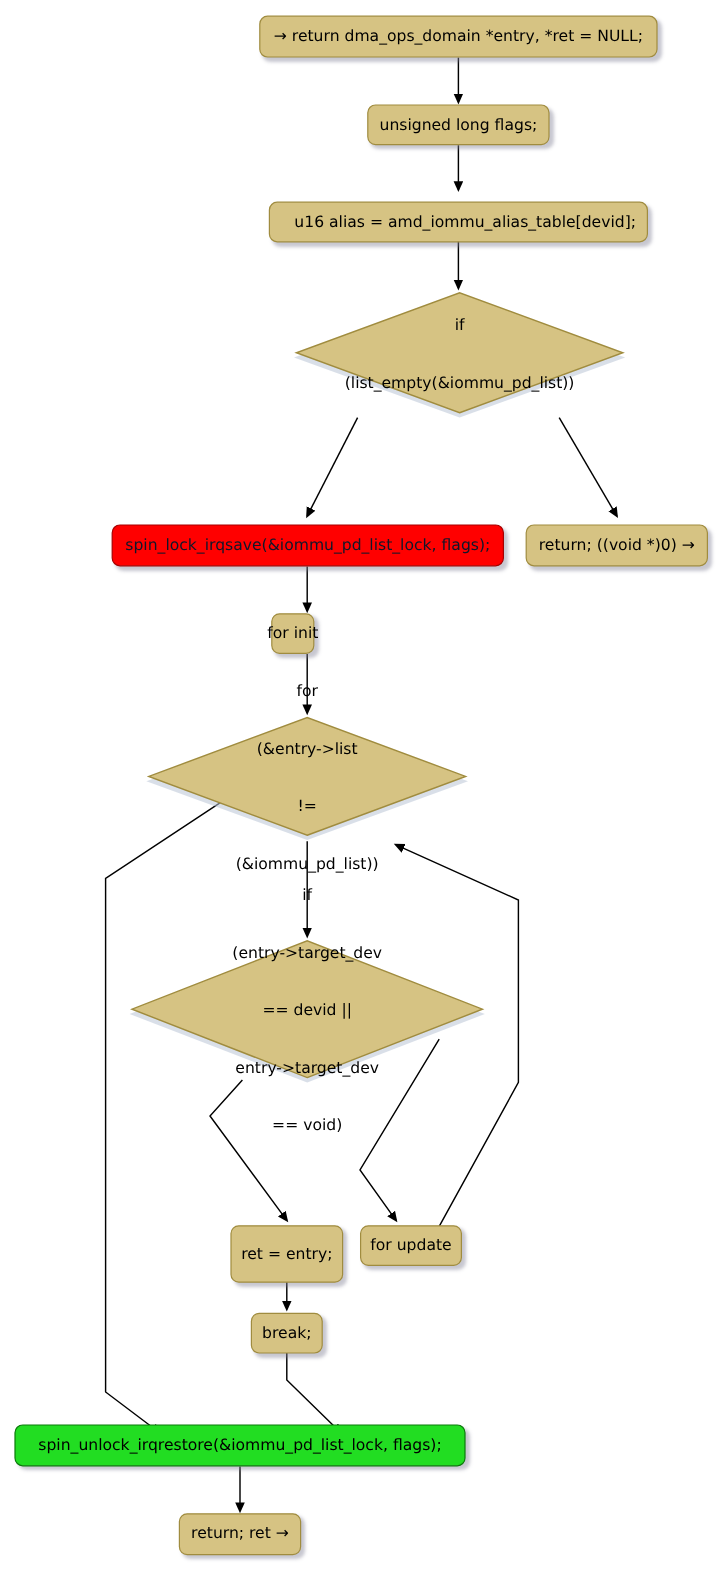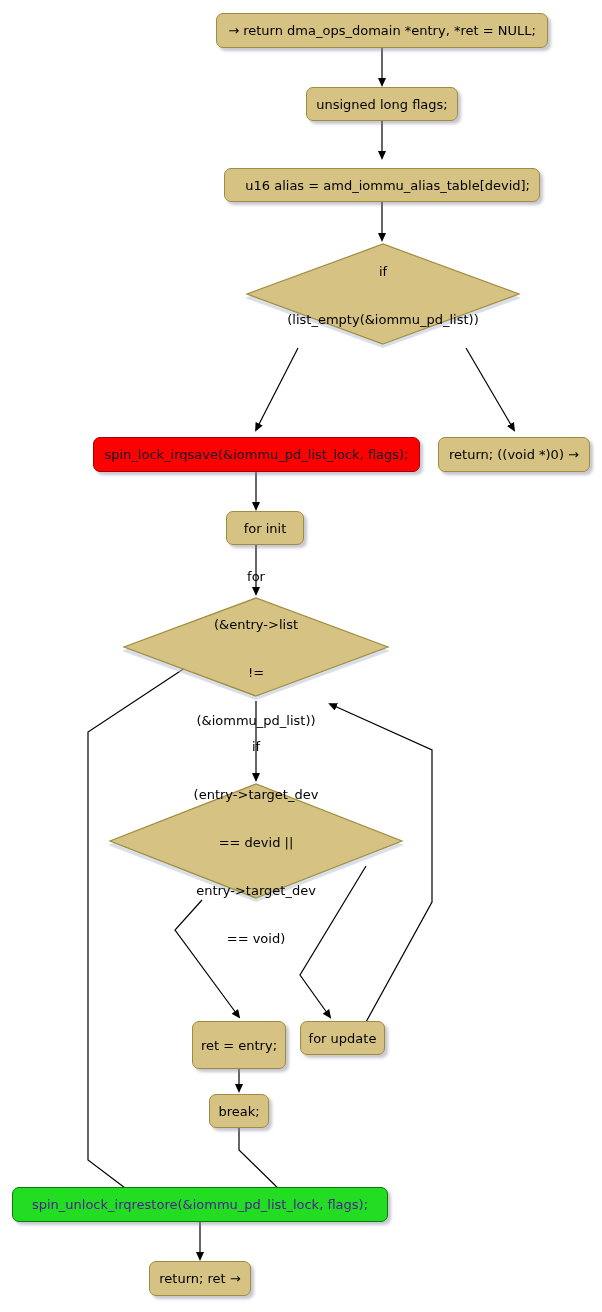--- a/index.html
+++ b/index.html
@@ -46,21 +46,21 @@
     z-index: 3;
   }
   .node.red {
     background: #FF0000;
     border-color: #A80000;
     color: #0f172a;
   }
   .node.green {
     background: #22DD22;
     border-color: #0B7A0B;
-    color: #4c1d95;
+    color: #000000;
   }
 
   
   .diamond {
     position: absolute;
     z-index: 3;
   }
   .diamond .shape {
     position: absolute;
     left: 0;
@@ -157,21 +157,21 @@
   </div>
 
   <div class="node red" style="left:93px; top:437px; width:327px; height:35px;">
     <span>spin_lock_irqsave(&amp;iommu_pd_list_lock, flags);</span>
   </div>
 
   <div class="node" style="left:438px; top:437px; width:152px; height:35px;">
     <span>return; ((void *)0) →</span>
   </div>
 
-  <div class="node" style="left:226px; top:511px; width:78px; height:34px;">
+  <div class="node" style="left:226px; top:511px; width:36px; height:34px;">
     <span>for init</span>
   </div>
 
   <div class="diamond" style="left:120px; top:594px; width:272px; height:110px;">
     <svg class="shape" viewBox="0 0 272 110" preserveAspectRatio="none">
       <polygon points="136,106 270,57 136,8 2,57" fill="#B9C4D6" opacity="0.55"></polygon>
       <polygon points="136,102 268,53 136,4 4,53" fill="#D6C383" stroke="#A08C3F" stroke-width="1.2"></polygon>
     </svg>
     <div class="dlabel" style="padding-bottom:4px;">
       <div>

